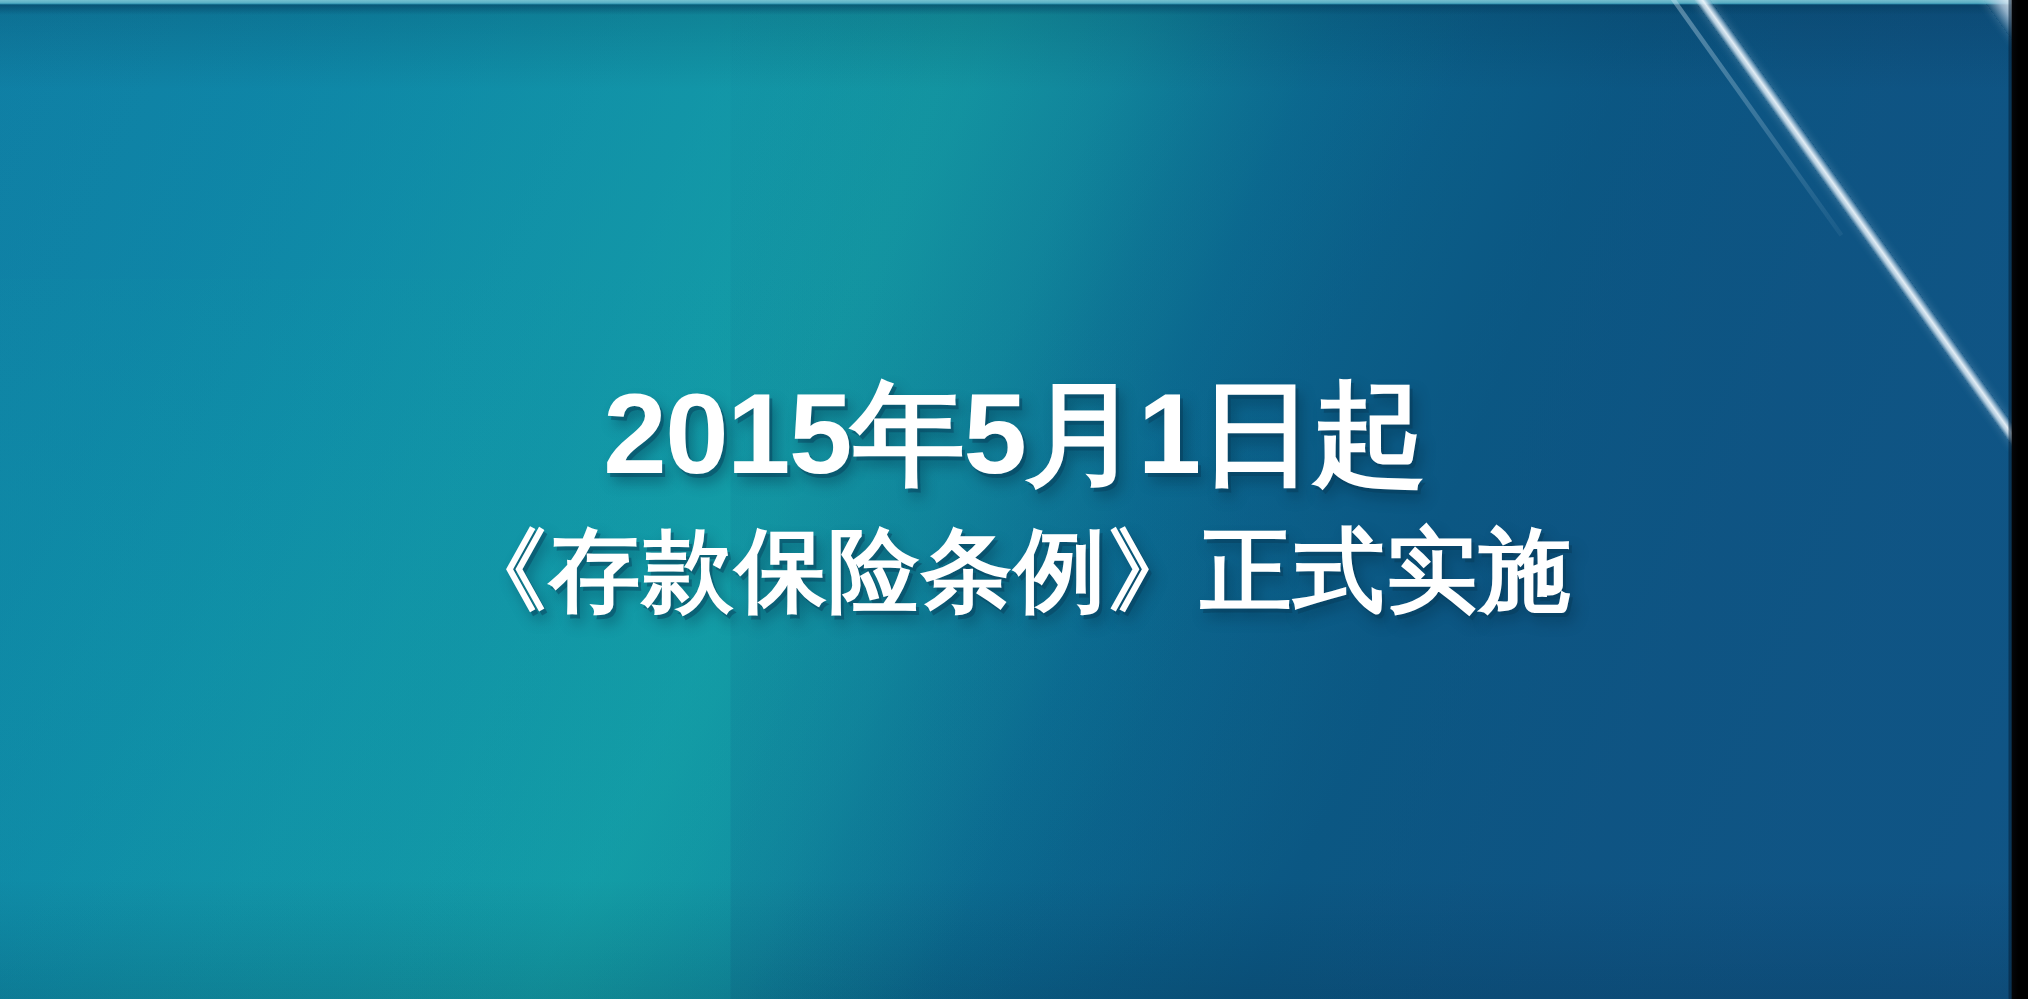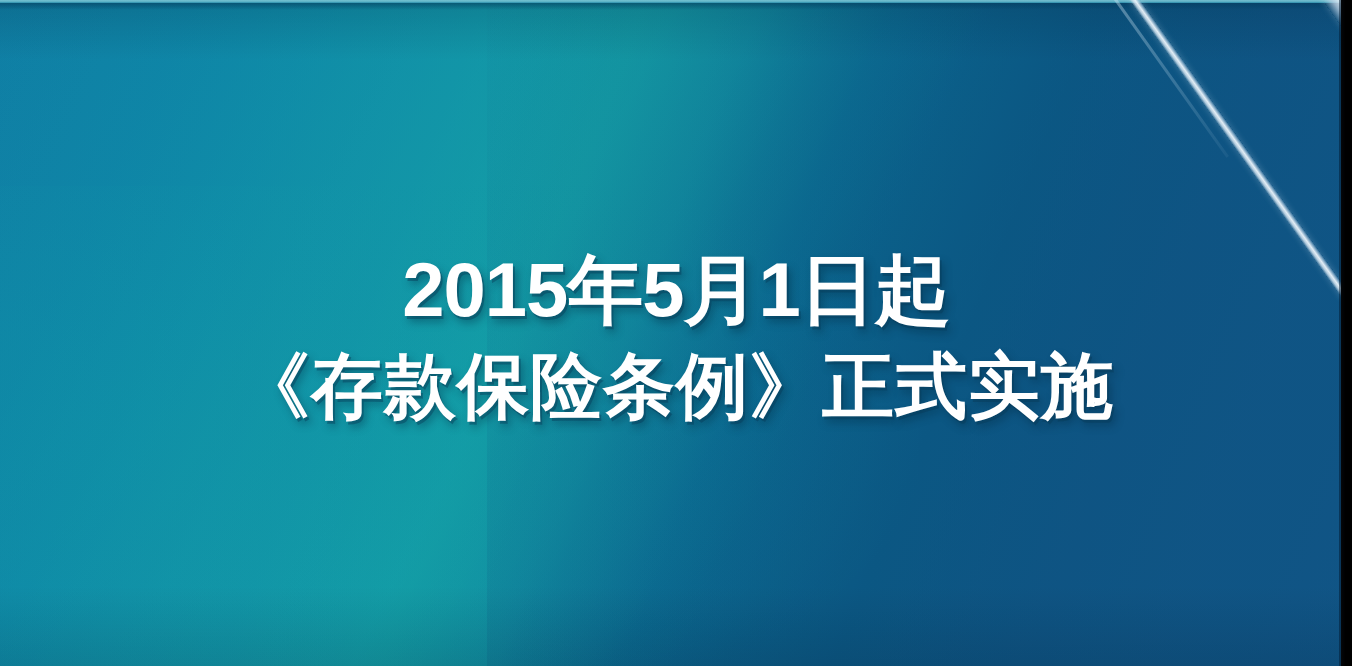--- a/index.html
+++ b/index.html
@@ -194,21 +194,21 @@
   }
   .headline .line-1 {
     display: block;
     font-size: 76px;
     font-weight: 700;
     letter-spacing: -1px;
   }
   .headline .line-2 {
     display: block;
     margin-top: 22px;
-    font-size: 72px;
+    font-size: 61px;
     font-weight: 700;
     letter-spacing: 1px;
   }
 </style>
 </head>
 <body>
 
 <div id="slide">
 
   <div class="bg-base"></div>

